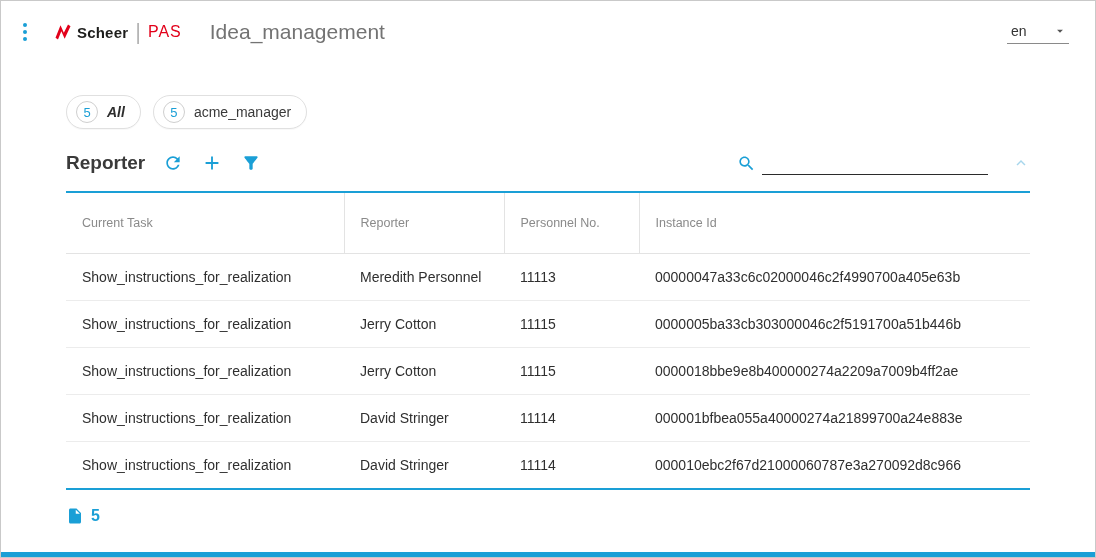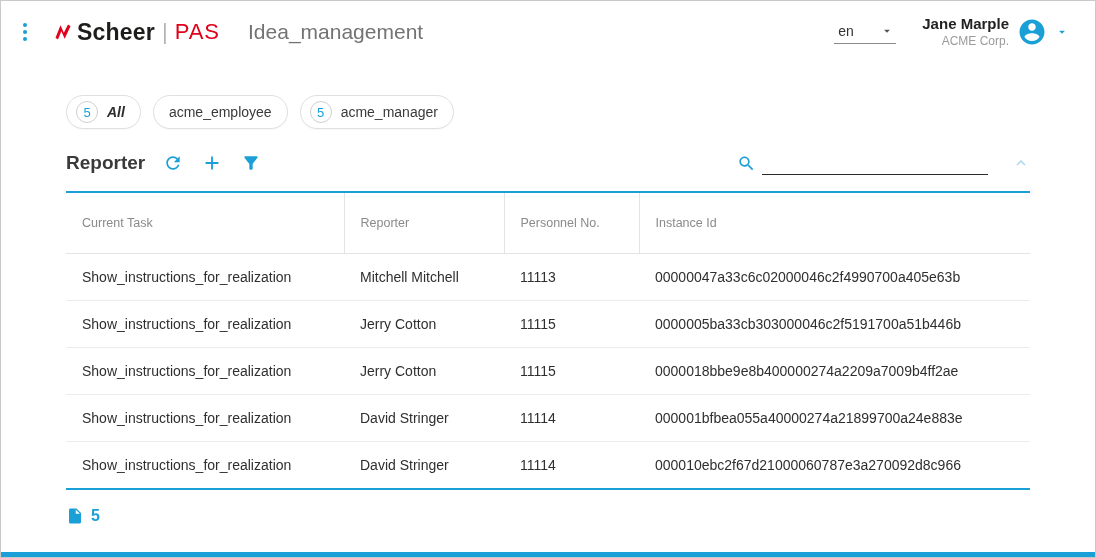--- a/index.html
+++ b/index.html
@@ -15,23 +15,23 @@
     width:1096px;height:558px;background:#fff;border:1px solid #c9c9c9;
     position:relative;overflow:hidden;
   }
   .bottom-bar{position:absolute;left:0;right:0;bottom:0;height:5px;background:var(--accent);}
   
   .top-header{display:flex;align-items:center;height:62px;padding:0 26px 0 18px;}
   .kebab{display:flex;flex-direction:column;gap:3px;cursor:pointer;padding:4px;}
   .kebab i{width:4px;height:4px;border-radius:50%;background:var(--accent);display:block;}
   .brand{display:flex;align-items:center;margin-left:22px;white-space:nowrap;}
   .brand-mark{margin-right:4px;display:flex;align-items:center;}
-  .brand-scheer{font-size:23px;font-weight:700;color:#1d1d1b;letter-spacing:.2px;}
+  .brand-scheer{font-size:15px;font-weight:700;color:#1d1d1b;letter-spacing:.2px;}
   .brand-divider{font-size:22px;font-weight:300;color:#b5b5b5;margin:0 7px;}
-  .brand-pas{font-size:22px;color:var(--brand-red);letter-spacing:1px;}
+  .brand-pas{font-size:16px;color:var(--brand-red);letter-spacing:1px;}
   .app-title{font-size:21px;color:#737373;margin-left:28px;white-space:nowrap;}
   .header-right{margin-left:auto;display:flex;align-items:center;gap:26px;}
   .lang-select{width:62px;border-bottom:1px solid #8a8a8a;display:flex;align-items:center;
     justify-content:space-between;padding:2px 2px 4px 4px;cursor:pointer;}
   .lang-value{font-size:14px;color:#333;}
   .user-block{display:flex;align-items:center;gap:8px;}
   .user-text{text-align:right;line-height:1.25;}
   .user-name{font-size:15px;font-weight:700;color:#222;}
   .user-org{font-size:12px;color:#9a9a9a;}
   .avatar{width:30px;height:30px;display:flex;align-items:center;justify-content:center;cursor:pointer;}
@@ -93,46 +93,27 @@
 
     <div class="header-right">
       <div class="lang-select">
         <span class="lang-value">en</span>
         <span>
           <svg width="14" height="14" viewBox="0 0 24 24">
               <path d="M7 10l5 5 5-5z" fill="#555"></path>
             </svg>
         </span>
       </div>
-      <div class="user-block">
-        <div class="user-text">
-          <div class="user-name">Jane Marple</div>
-          <div class="user-org">ACME Corp.</div>
-        </div>
-        <div class="avatar">
-          <svg width="30" height="30" viewBox="0 0 24 24">
-              <path fill="#1a9fd6" d="M12 2C6.48 2 2 6.48 2 12s4.48 10 10 10 10-4.48 10-10S17.52 2 12 2zm0 3c1.66 0 3 1.34 3 3s-1.34 3-3 3-3-1.34-3-3 1.34-3 3-3zm0 14.2c-2.5 0-4.71-1.28-6-3.22.03-1.99 4-3.08 6-3.08 1.99 0 5.97 1.09 6 3.08-1.29 1.94-3.5 3.22-6 3.22z"></path>
-            </svg>
-        </div>
-        <span class="user-caret">
-          <svg width="14" height="14" viewBox="0 0 24 24">
-              <path d="M7 10l5 5 5-5z" fill="#1a9fd6"></path>
-            </svg>
-        </span>
-      </div>
     </div>
   </div>
 
   <div class="chips-row">
       <div class="chip">
         <span class="chip-count">5</span>
         <span class="chip-label">All</span>
-      </div>
-      <div class="chip">
-        <span class="chip-label">acme_employee</span>
       </div>
       <div class="chip">
         <span class="chip-count">5</span>
         <span class="chip-label">acme_manager</span>
       </div>
     </div>
 
   <div class="instances-bar">
     <span class="instances-title">Reporter</span>
     <span class="icon-btn">
@@ -177,21 +158,21 @@
           <tr id="table-head-row">
             <th>Current Task</th>
             <th>Reporter</th>
             <th>Personnel No.</th>
             <th>Instance Id</th>
           </tr>
         </thead>
       <tbody id="table-body">
           <tr>
             <td>Show_instructions_for_realization</td>
-            <td>Mitchell Mitchell</td>
+            <td>Meredith Personnel</td>
             <td>11113</td>
             <td>00000047a33c6c02000046c2f4990700a405e63b</td>
           </tr>
           <tr>
             <td>Show_instructions_for_realization</td>
             <td>Jerry Cotton</td>
             <td>11115</td>
             <td>0000005ba33cb303000046c2f5191700a51b446b</td>
           </tr>
           <tr>

